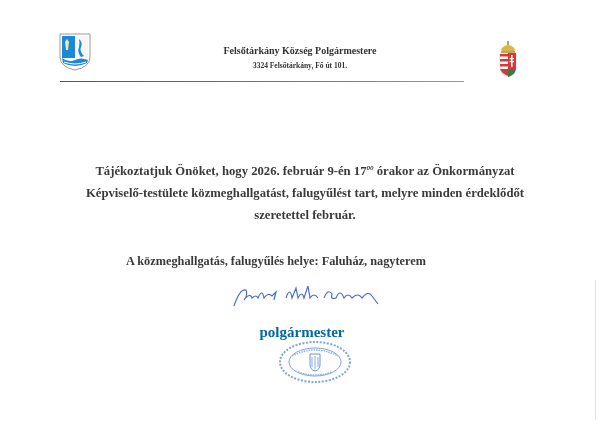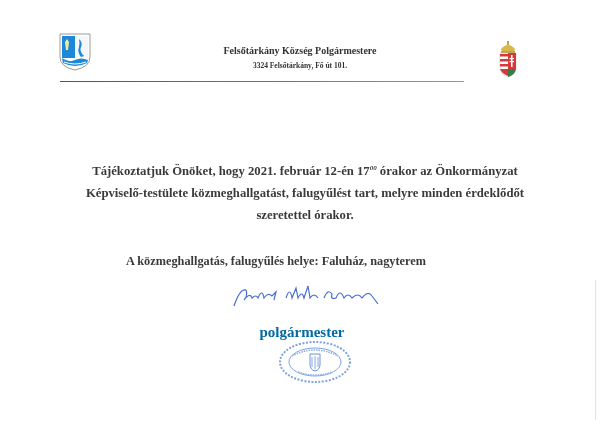--- a/index.html
+++ b/index.html
@@ -58,23 +58,23 @@
     <path d="M2 28 H10 V35 Q4 33 2 28 Z" fill="#d43a3a"></path>
     <rect x="10" y="12" width="8" height="16" fill="#d43a3a"></rect>
     <rect x="13" y="14" width="1.5" height="12" fill="#ffffff"></rect>
     <rect x="11.5" y="17" width="4.5" height="1.2" fill="#ffffff"></rect>
     <rect x="11.5" y="20" width="4.5" height="1.2" fill="#ffffff"></rect>
     <path d="M10 28 H18 Q17 34 10 36 Z" fill="#3a7a4a"></path>
   </svg>
 
 
   <div class="body-text">
-    <p><span>Tájékoztatjuk Önöket, hogy 2021. február 12-én 17</span><sup>00</sup><span> órakor az Önkormányzat</span></p>
+    <p><span>Tájékoztatjuk Önöket, hogy 2026. február 9-én 17</span><sup>00</sup><span> órakor az Önkormányzat</span></p>
     <p>Képviselő-testülete közmeghallgatást, falugyűlést tart, melyre minden érdeklődőt</p>
-    <p>szeretettel órakor.</p>
+    <p>szeretettel február.</p>
   </div>
 
   <div class="venue">A közmeghallgatás, falugyűlés helye: Faluház, nagyterem</div>
 
   <svg class="signature" viewBox="0 0 150 26">
     <path d="M2 22 Q8 4 14 6 Q16 12 12 16 Q18 8 20 14 Q24 10 26 14 Q30 4 32 14 Q36 8 40 12 L44 8 L42 16" stroke="#4a6fd0" stroke-width="1.2" fill="none"></path>
     <path d="M54 14 Q58 2 60 14 L64 4 L66 14 Q70 6 72 14 L76 2 L78 14 Q82 8 86 14" stroke="#4a6fd0" stroke-width="1.2" fill="none"></path>
     <path d="M92 14 Q96 4 100 10 Q98 16 104 14 Q108 4 112 14 Q116 8 120 14 Q126 8 130 14 Q136 6 140 12 L146 20" stroke="#4a6fd0" stroke-width="1.2" fill="none"></path>
   </svg>
 

